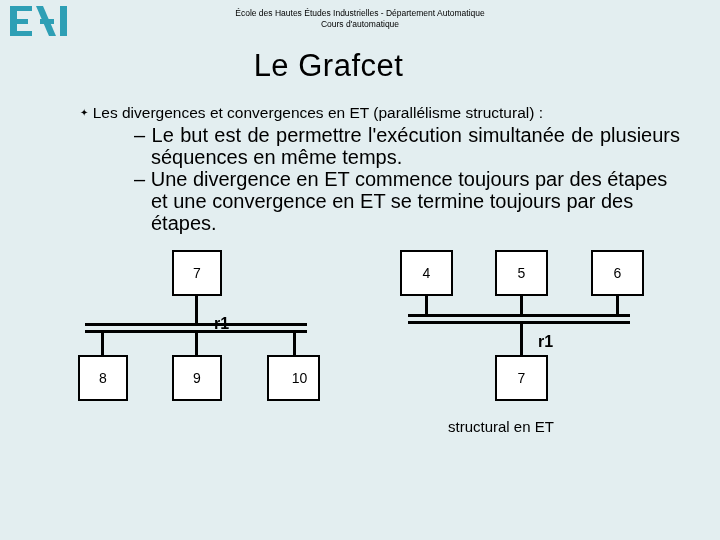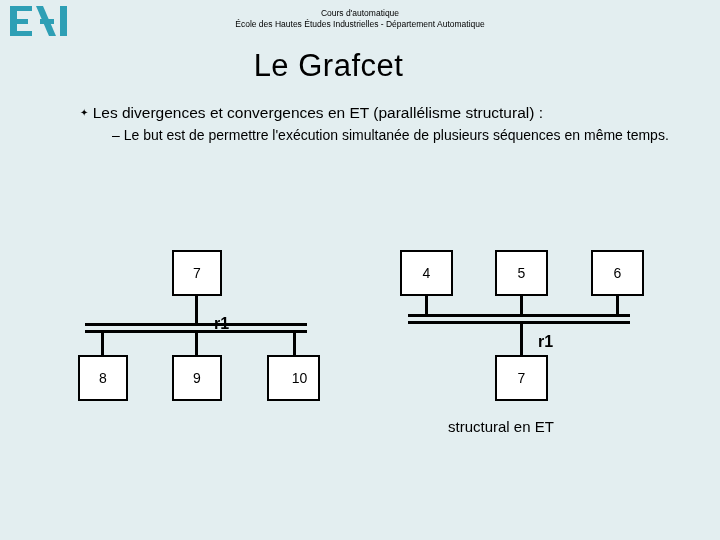--- a/index.html
+++ b/index.html
@@ -60,23 +60,23 @@
     font-size: 15.5px;
     line-height: 22px;
     text-indent: -15px;
     padding-left: 15px;
   }
   .bullet-l1 .mark {
     font-size: 10px;
     vertical-align: 2px;
   }
   .bullet-l2 {
-    font-size: 14px;
+    font-size: 20px;
     line-height: 22px;
-    margin-left: 32px;
+    margin-left: 54px;
     text-align: justify;
     text-indent: -17px;
     padding-left: 17px;
   }
   .bullet-l2.b2 {
     text-align: left;
   }
 
   
   .diagram {
@@ -127,34 +127,38 @@
       <rect x="0" y="15" width="18" height="5"></rect>
       <rect x="0" y="27" width="22" height="5"></rect>
       <polygon points="26,2 33,2 46,32 39,32"></polygon>
       <rect x="30" y="15" width="14" height="5"></rect>
       <rect x="50" y="2" width="7" height="30"></rect>
     </g>
   </svg>
 </div>
 
 <div class="header">
+  <div>École des Hautes Études Industrielles -  Département Automatique</div>
   <div>Cours d'automatique</div>
-  <div>École des Hautes Études Industrielles -  Département Automatique</div>
 </div>
 
 <div class="title">Le Grafcet</div>
 
 <div class="bullets">
   <div class="bullet-l1">
     <span class="mark">✦</span>
     <span>Les divergences et convergences en ET (parallélisme structural) :</span>
   </div>
   <div class="bullet-l2">
     <span class="mark">–</span>
     <span>Le but est de permettre l'exécution simultanée de plusieurs séquences en même temps.</span>
+  </div>
+  <div class="bullet-l2 b2">
+    <span class="mark">–</span>
+    <span>Une divergence en ET commence toujours par des étapes et une convergence en ET se termine toujours par des étapes.</span>
   </div>
 </div>
 
 <div class="diagram">
 
   <div class="step" style="left:172px; top:5px; width:50px; height:46px;">7</div>
 
   <div class="vline" style="left:195px; top:51px; height:27px;"></div>
 
   <div class="bar" style="left:85px; top:78px; width:222px;"></div>

